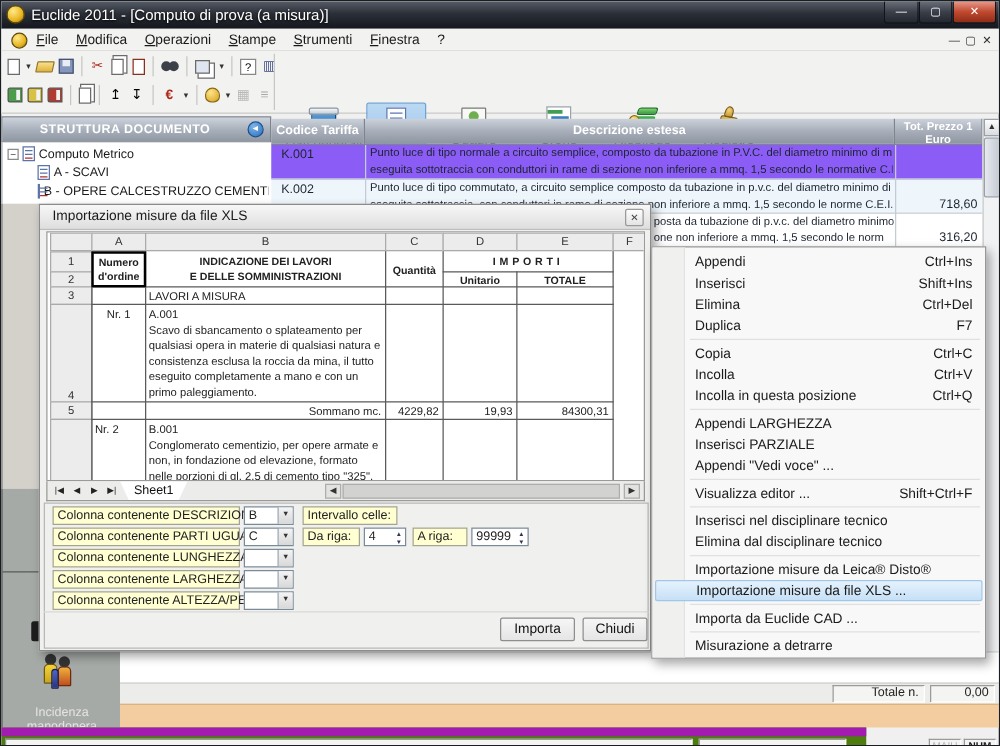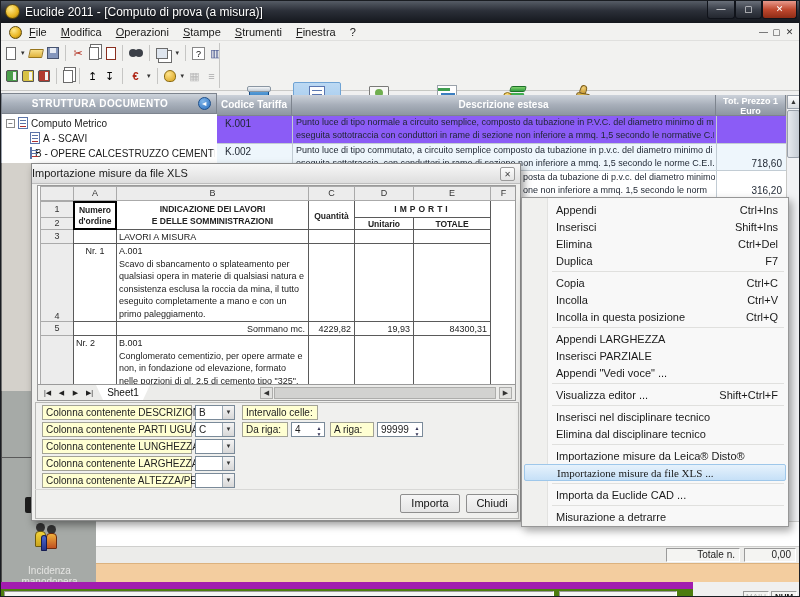--- a/index.html
+++ b/index.html
@@ -56,21 +56,21 @@
   .expbox { width:9px; height:9px; border:1px solid #8a8a8a; background:#fff; font-size:8px; line-height:7px; text-align:center; color:#333; }
   .tico { display:inline-block; width:10px; height:12px; background:#fff; border:1px solid #5c74a8; position:relative; }
   .tico::before { content:""; position:absolute; left:1px; top:2px; width:6px; height:1px; background:#5c74a8; box-shadow:0 3px 0 #5c74a8, 0 6px 0 #b03030; }
   
   .grad-hdr { background:linear-gradient(#ccd2da,#a7aeb9 50%,#8d95a1); color:#fff; font-weight:bold; border-right:1px solid #7d848e; border-bottom:1px solid #7d848e; }
   .rowtxt { font-size:9px; color:#1d2531; white-space:nowrap; overflow:hidden; line-height:13px; }
   
   .dialog { left:30px; top:162px; width:490px; height:358px; background:#f0f0ee;
     border:1px solid #8b8b8b; box-shadow:3px 4px 8px rgba(0,0,0,.4); z-index:30; }
   .dlg-title { left:0; top:0; width:100%; height:20px; background:linear-gradient(#f7f7f7,#dedede);
-    border-bottom:1px solid #bdbdbd; font-size:11px; color:#1a1a1a; line-height:19px; }
+    border-bottom:1px solid #bdbdbd; font-size:11px; color:#1a1a1a; line-height:19px; padding-left:10px; }
   .dlg-close { right:5px; top:3px; width:15px; height:14px; text-align:center; font-size:8px; line-height:13px;
     color:#444; background:linear-gradient(#fdfdfd,#e4e4e4); border:1px solid #9a9a9a; border-radius:2px; }
   .gridwrap { left:5px; top:21px; width:479px; height:200px; background:#fff; border:1px solid #9a9a9a; overflow:hidden; }
   .gh { position:absolute; background:#ececec; border:1px solid #aaa; font-size:9px; color:#333; text-align:center; }
   .gl { position:absolute; background:#5a5a5a; }
   .gtxt { position:absolute; font-size:9px; color:#222; line-height:12.5px; }
   .bold { font-weight:bold; }
   .tabbar { left:5px; top:221px; width:479px; height:16px; background:#ececea; border:1px solid #9a9a9a; border-top:none; }
   .navb { position:absolute; top:2px; width:13px; height:12px; font-size:7px; line-height:11px; text-align:center; color:#222; background:#ececea; }
   .sheettab { position:absolute; left:58px; top:0px; width:54px; height:15px; background:#fff; font-size:10px; text-align:center; line-height:14px; color:#111;
@@ -84,21 +84,21 @@
   .spnarr { position:absolute; right:1px; width:8px; font-size:5px; line-height:6px; text-align:center; color:#335; }
   .btn { position:absolute; height:19px; background:linear-gradient(#f6f6f6,#e5e5e5); border:1px solid #8e8e8e; border-radius:2px;
     font-size:11px; text-align:center; color:#111; line-height:17px; }
   
   .cmenu { left:520px; top:196px; width:268px; height:330px; background:#f8f8f8; border:1px solid #979797;
     box-shadow:3px 4px 8px rgba(0,0,0,.35); z-index:40; padding-top:3px; }
   .cm-gutter { position:absolute; left:0; top:0; bottom:0; width:26px; background:#f0f0ee; border-right:1px solid #e2e2e0; }
   .cm-item { position:relative; height:17px; display:flex; align-items:center; font-size:11px; color:#1a1a1a;
     padding:0 10px 0 34px; }
   .cm-item .sc { margin-left:auto; color:#1a1a1a; }
-  .cm-item.hl { background:linear-gradient(#e6f2fc,#c6e0f7); border:1px solid #9ec7ea; border-radius:2px; margin:0 2px; padding:0 8px 0 32px; height:17px;font-family:Liberation Serif, serif; }
+  .cm-item.hl { background:linear-gradient(#e6f2fc,#c6e0f7); border:1px solid #9ec7ea; border-radius:2px; margin:0 2px; padding:0 8px 0 32px; height:17px; }
   .cm-sep { height:1px; background:#e0e0de; margin:2px 4px 2px 30px; }
   
   .sunk { border:1px solid; border-color:#9a9a9a #fff #fff #9a9a9a; background:#f4f4f2; }
   .person { position:absolute; width:9px; height:9px; border-radius:50%; }
   .pbody { position:absolute; width:11px; height:16px; border-radius:4px 4px 1px 1px; }
 </style>
 </head>
 <body>
 
 <div class="app">

